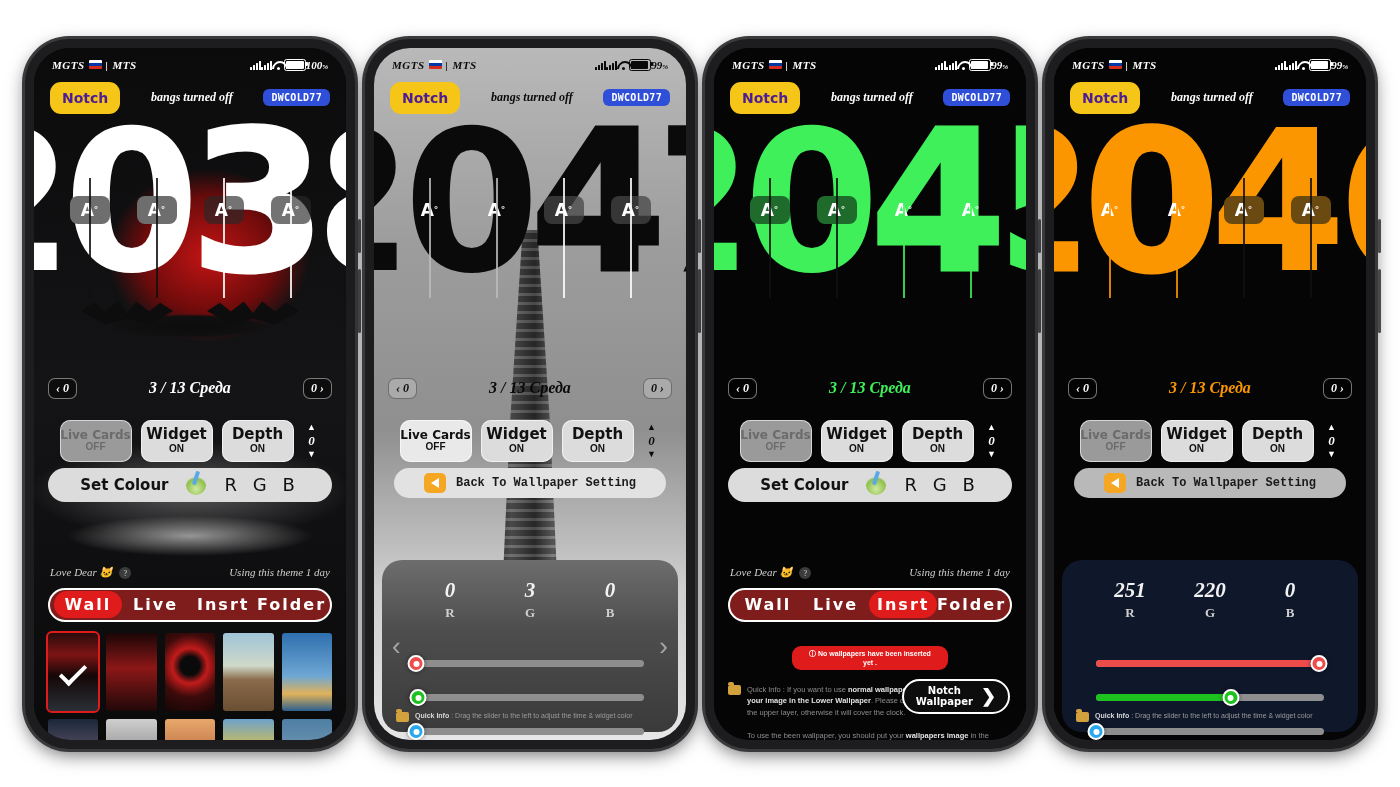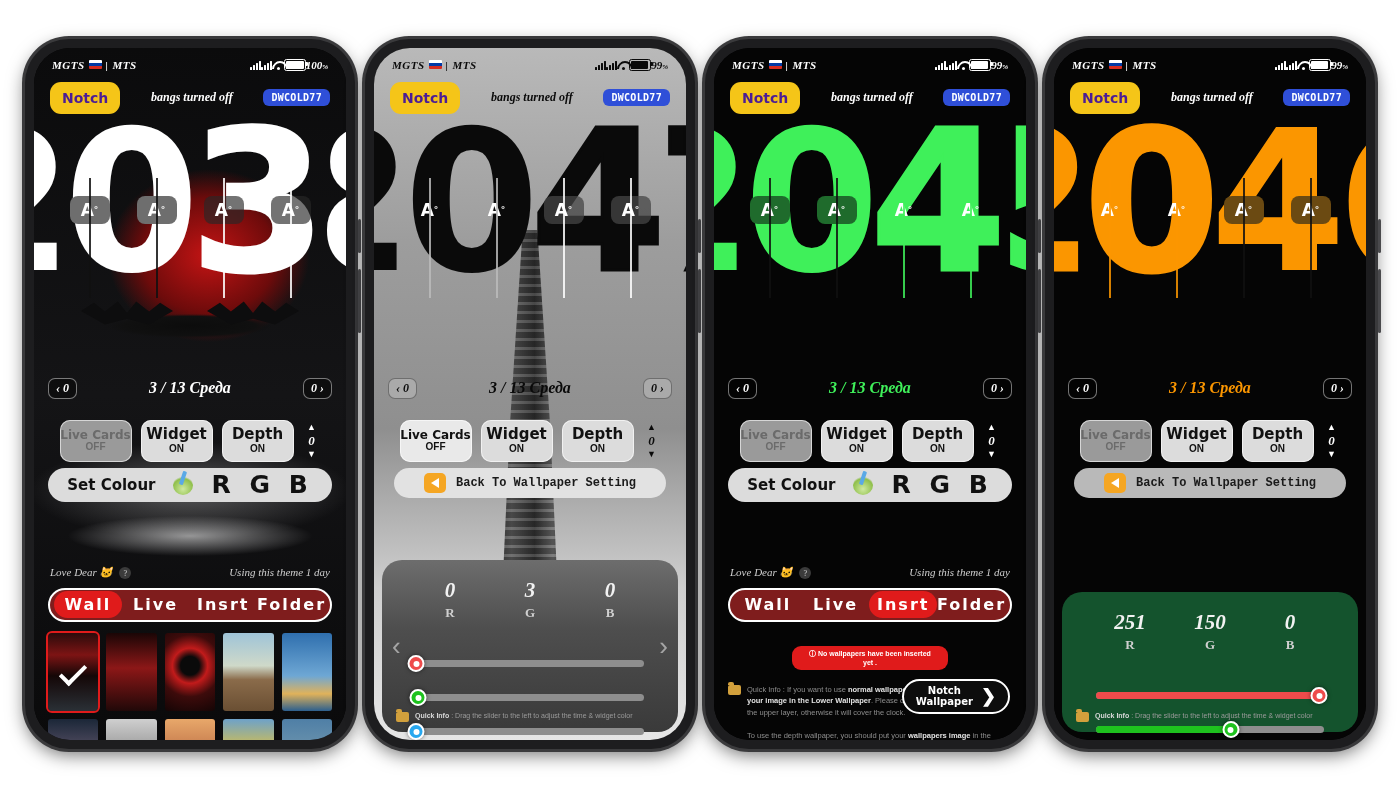--- a/index.html
+++ b/index.html
@@ -101,21 +101,21 @@
   .tbtn .st{font-size:10px;font-weight:bold;}
   .tbtn.off{background:#9a9a9a;color:#6b6b6b;}
   .stepper{display:flex;flex-direction:column;align-items:center;justify-content:center;gap:1px;width:18px;}
   .stepper .ar{font-size:9px;line-height:1;}
   .stepper .nm{font-family:"Liberation Serif",serif;font-style:italic;font-weight:bold;font-size:13px;}
 
   
   .actionbar{position:absolute;top:420px;left:14px;right:14px;height:34px;border-radius:17px;background:#dcdcdc;
       display:flex;align-items:center;justify-content:center;gap:18px;color:#111;}
   .actionbar .sc{font-size:15px;font-weight:bold;font-family:"DejaVu Sans",sans-serif;}
-  .actionbar .rgbtxt{font-size:25px;font-weight:bold;letter-spacing:5px;font-family:"DejaVu Sans",sans-serif;}
+  .actionbar .rgbtxt{font-size:18px;font-weight:normal;letter-spacing:5px;font-family:"DejaVu Sans",sans-serif;}
   .brush{width:20px;height:20px;border-radius:50%;
       background:radial-gradient(circle at 50% 70%, #cfe9a0, #8fbf4a 60%, rgba(0,0,0,0) 72%);position:relative;}
   .brush:after{content:"";position:absolute;left:8px;top:-4px;width:4px;height:14px;background:#5aa9e6;transform:rotate(18deg);border-radius:1px;}
   .backbar{position:absolute;top:420px;left:20px;right:20px;height:30px;border-radius:15px;background:#e2e2e2;
       display:flex;align-items:center;justify-content:center;gap:10px;color:#1a1a1a;}
   .backbar .arrowbox{width:22px;height:20px;background:#f5a623;border-radius:5px;display:flex;align-items:center;justify-content:center;}
   .backbar .arrowbox span{width:0;height:0;border-top:5px solid transparent;border-bottom:5px solid transparent;border-right:8px solid #fff;}
   .backbar .txt{font-size:12px;font-weight:bold;font-family:Liberation Mono, monospace;}
 
   
@@ -133,21 +133,21 @@
 
   
   .grid{position:absolute;top:585px;left:14px;right:14px;display:grid;grid-template-columns:repeat(5,1fr);gap:8px;}
   .thumb{height:78px;border-radius:3px;position:relative;overflow:hidden;}
   .thumb.sel{outline:2px solid #e01b1b;outline-offset:0;border-radius:4px;}
   .check{position:absolute;left:50%;top:50%;transform:translate(-50%,-50%) rotate(-45deg);width:22px;height:10px;
       border-left:4px solid #fff;border-bottom:4px solid #fff;}
 
   
   .rgbpanel{position:absolute;left:8px;right:8px;top:512px;bottom:8px;border-radius:20px;}
-  .rgbpanel.dark{background:#14532d;margin-top:32px;}
+  .rgbpanel.dark{background:#0f172a;}
   .rgbpanel.light{background:linear-gradient(180deg,#6d6d6d,#4e4e4e 40%,#3a3a3a);}
   .rgbnums{display:flex;justify-content:center;gap:24px;padding-top:18px;}
   .rgbnums .col{width:56px;text-align:center;}
   .rgbnums .v{font-family:"Liberation Serif",serif;font-style:italic;font-weight:bold;font-size:21px;color:#f2f2f2;}
   .rgbnums .k{font-family:"Liberation Serif",serif;font-weight:bold;font-size:13px;color:#cfcfcf;margin-top:2px;}
   .sliders{margin-top:26px;padding:0 34px;}
   .srow{position:relative;height:34px;display:flex;align-items:center;}
   .track{position:absolute;left:0;right:0;height:7px;border-radius:4px;background:#8e8e8e;}
   .track .fillbar{position:absolute;left:0;top:0;bottom:0;border-radius:4px;}
   .knob{position:absolute;width:17px;height:17px;border-radius:50%;border:2px solid #fff;box-sizing:border-box;
@@ -571,21 +571,21 @@
         <div class="tab">Folder</div>
       </div>
 
       <div class="nowall">ⓘ No wallpapers have been inserted yet .</div>
 
       <div class="infoblock">
         <span class="folder"></span>
         <span>
           <span>Quick Info : If you want to use </span><b>normal wallpaper</b><span>, enter the menu and </span><b>insert your image in the Lower Wallpaper</b><span>. Please do not insert your wallpaper in the upper layer, otherwise it will cover the clock.</span>
           <br><br>
-          <span>To use the depth wallpaper, you should put your </span><b>wallpapers image</b><span> in the </span>
+          <span>To use the been wallpaper, you should put your </span><b>wallpapers image</b><span> in the </span>
         </span>
       </div>
 
       <div class="insertbtn">
         <span class="t"><span>Notch</span><br><span>Wallpaper</span></span>
         <span class="chev">❯</span>
       </div>
     </div>
   </div>
 
@@ -689,21 +689,21 @@
         <span class="txt">Back To Wallpaper Setting</span>
       </div>
 
       <div class="rgbpanel dark">
         <div class="rgbnums">
           <div class="col">
             <div class="v">251</div>
             <div class="k">R</div>
           </div>
           <div class="col">
-            <div class="v">150</div>
+            <div class="v">220</div>
             <div class="k">G</div>
           </div>
           <div class="col">
             <div class="v">0</div>
             <div class="k">B</div>
           </div>
         </div>
         <div class="sliders">
           <div class="srow">
             <div class="track">

